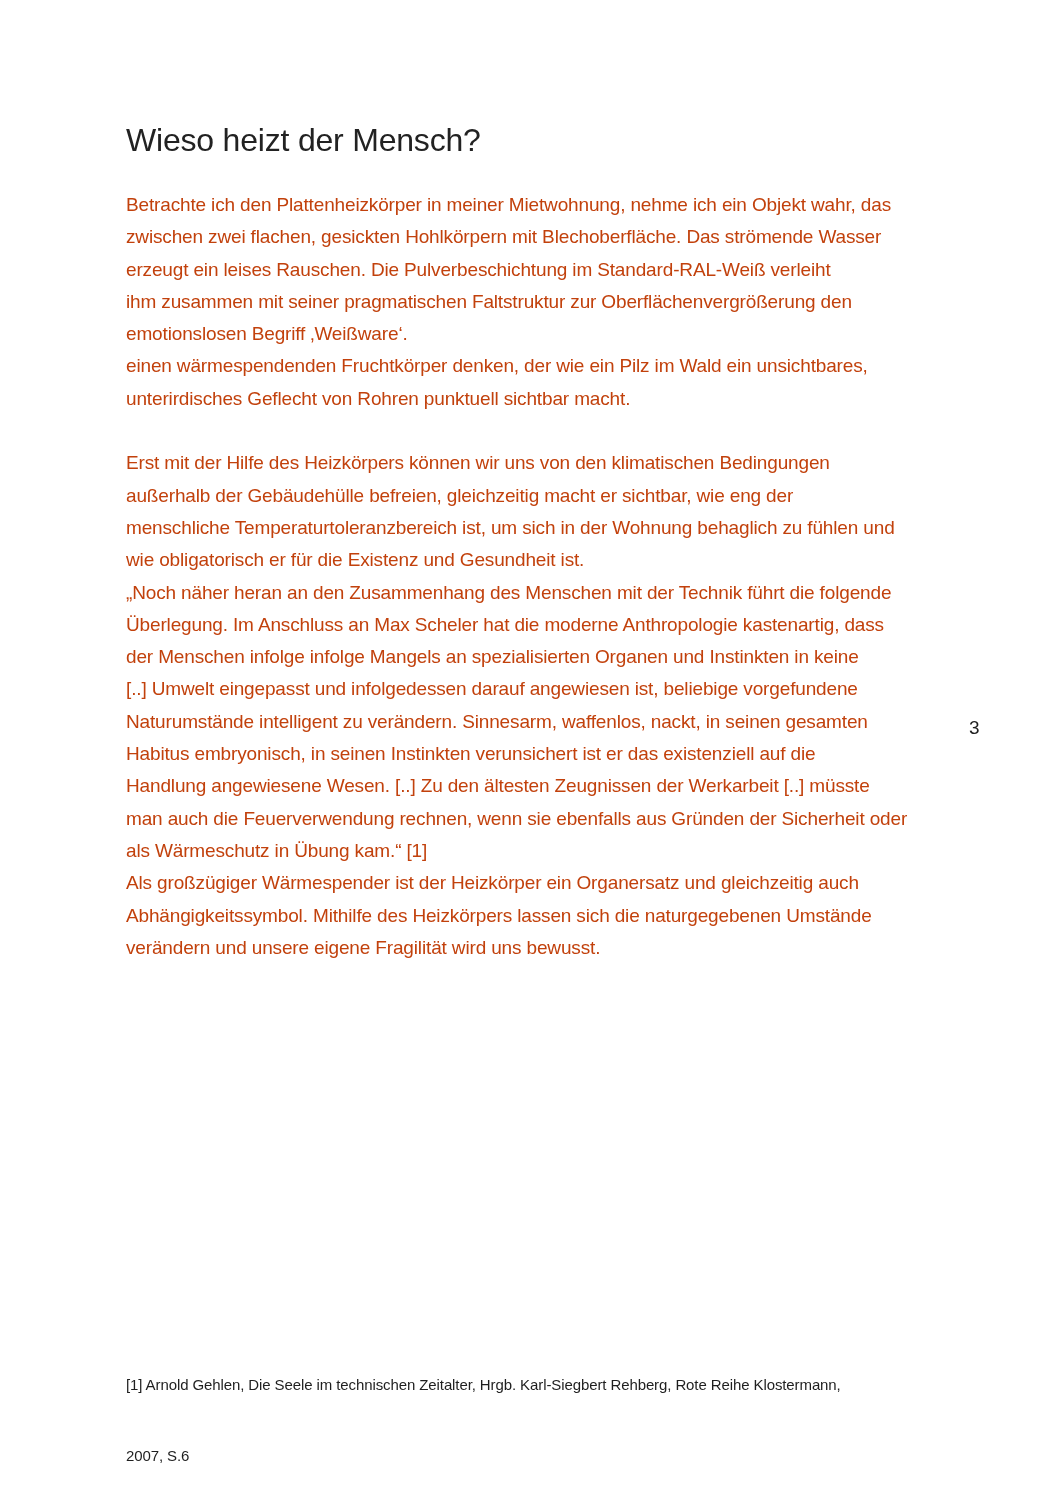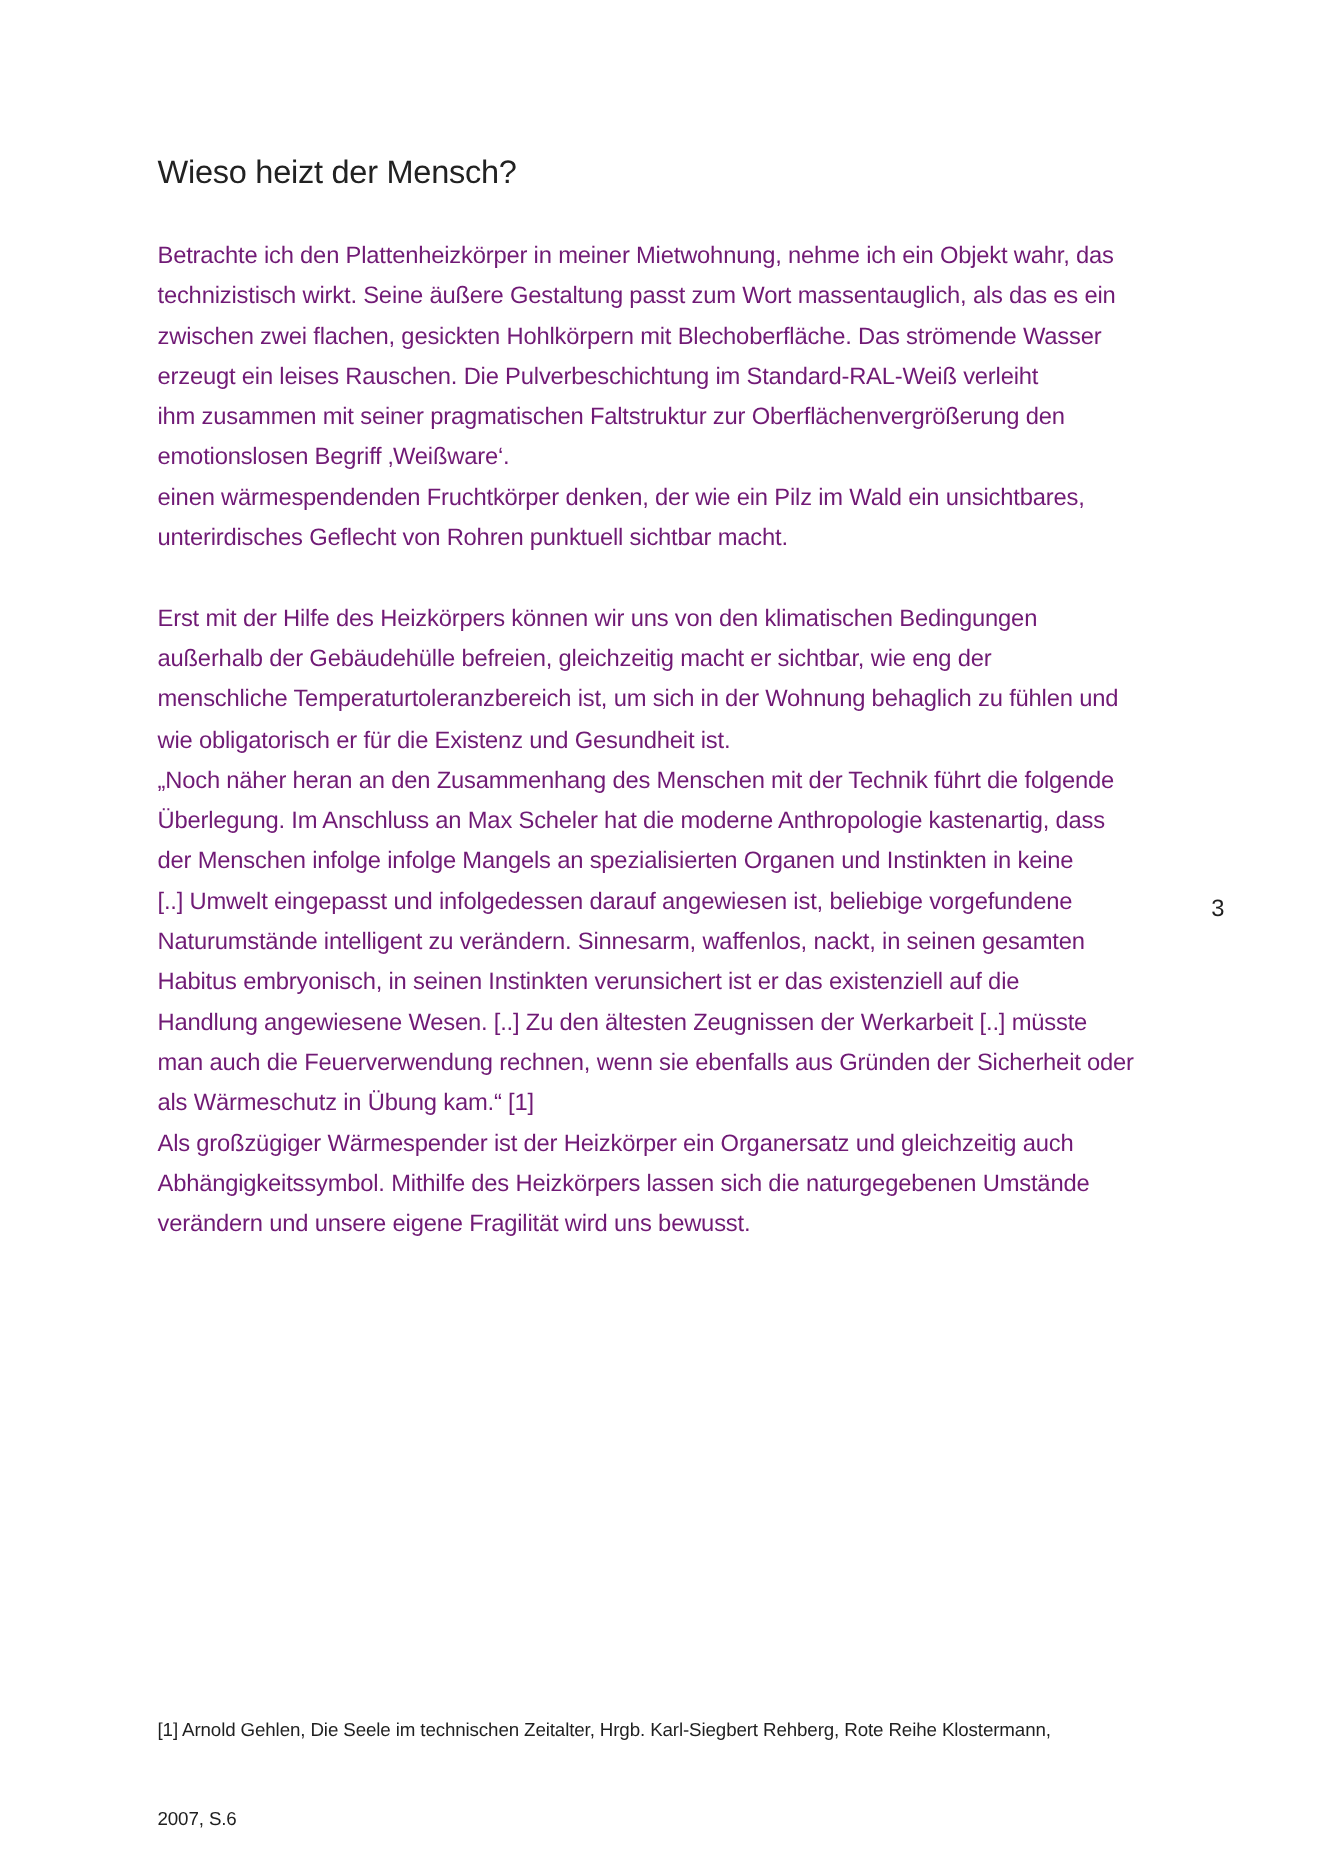--- a/index.html
+++ b/index.html
@@ -10,34 +10,34 @@
     height: 1497px;
     background: #ffffff;
     font-family: "Liberation Sans", sans-serif;
     color: #1f1f1f;
     overflow: hidden;
   }
   .doc-title {
     position: absolute;
     left: 126px;
     top: 122px;
-    font-size: 26px;
+    font-size: 32px;
     font-weight: 400;
     letter-spacing: -0.2px;
     color: #222222;
     white-space: nowrap;
   }
   .body-text {
     position: absolute;
     left: 126px;
     top: 189px;
     width: 880px;
     font-size: 19px;
     letter-spacing: -0.15px;
-    color: #701a75;
+    color: #c2410c;
   }
   .body-text .para div {
     line-height: 32.3px;
     height: 32.3px;
     white-space: nowrap;
   }
   .para-gap { height: 32.3px; }
   .page-number {
     position: absolute;
     left: 969px;
@@ -64,21 +64,20 @@
 </head>
 <body>
 
 <div class="page">
 
   <h1 class="doc-title">Wieso heizt der Mensch?</h1>
 
   <div class="body-text">
     <div class="para">
         <div>Betrachte ich den Plattenheizkörper in meiner Mietwohnung, nehme ich ein Objekt wahr, das</div>
-        <div>technizistisch wirkt. Seine äußere Gestaltung passt zum Wort massentauglich, als das es ein</div>
         <div>zwischen zwei flachen, gesickten Hohlkörpern mit Blechoberfläche. Das strömende Wasser</div>
         <div>erzeugt ein leises Rauschen. Die Pulverbeschichtung im Standard-RAL-Weiß verleiht</div>
         <div>ihm zusammen mit seiner pragmatischen Faltstruktur zur Oberflächenvergrößerung den</div>
         <div>emotionslosen Begriff ‚Weißware‘.</div>
         <div>einen wärmespendenden Fruchtkörper denken, der wie ein Pilz im Wald ein unsichtbares,</div>
         <div>unterirdisches Geflecht von Rohren punktuell sichtbar macht.</div>
       </div>
     <div class="para-gap"></div>
     <div class="para">
         <div>Erst mit der Hilfe des Heizkörpers können wir uns von den klimatischen Bedingungen</div>

